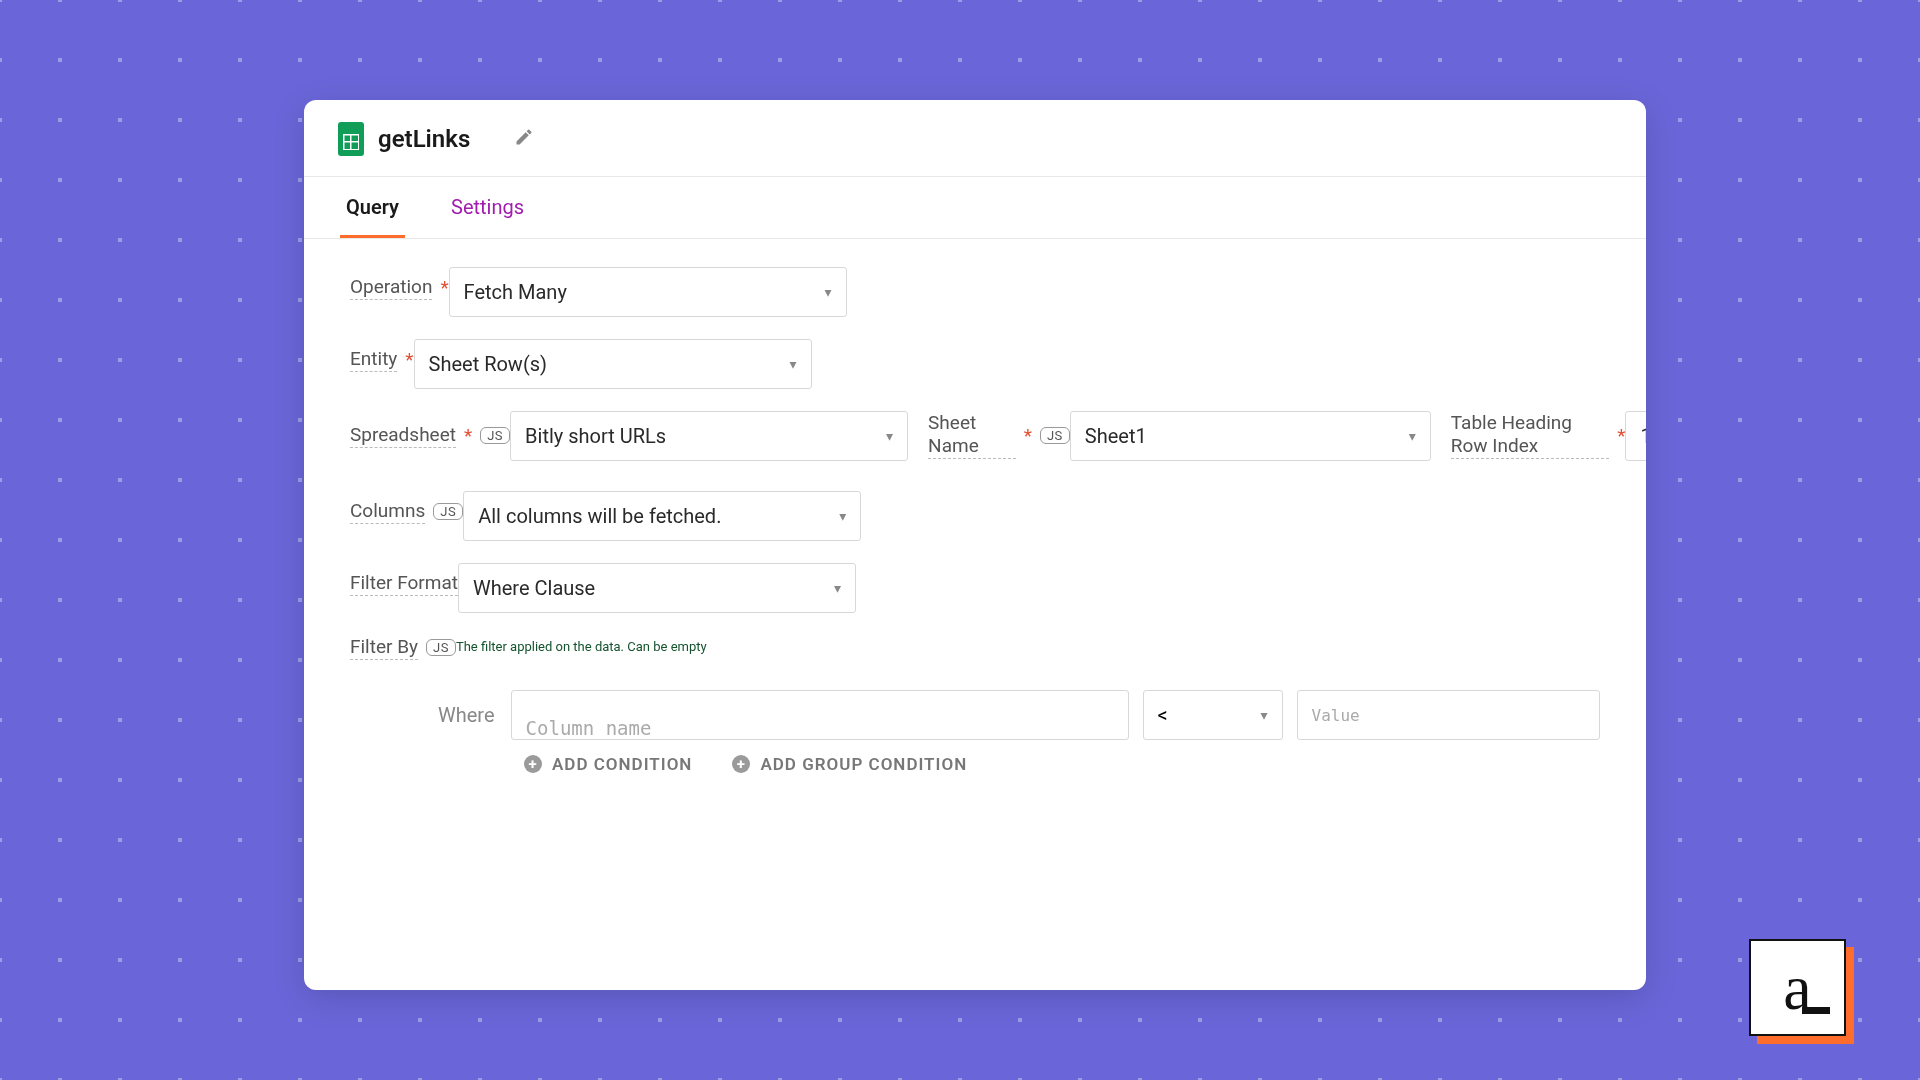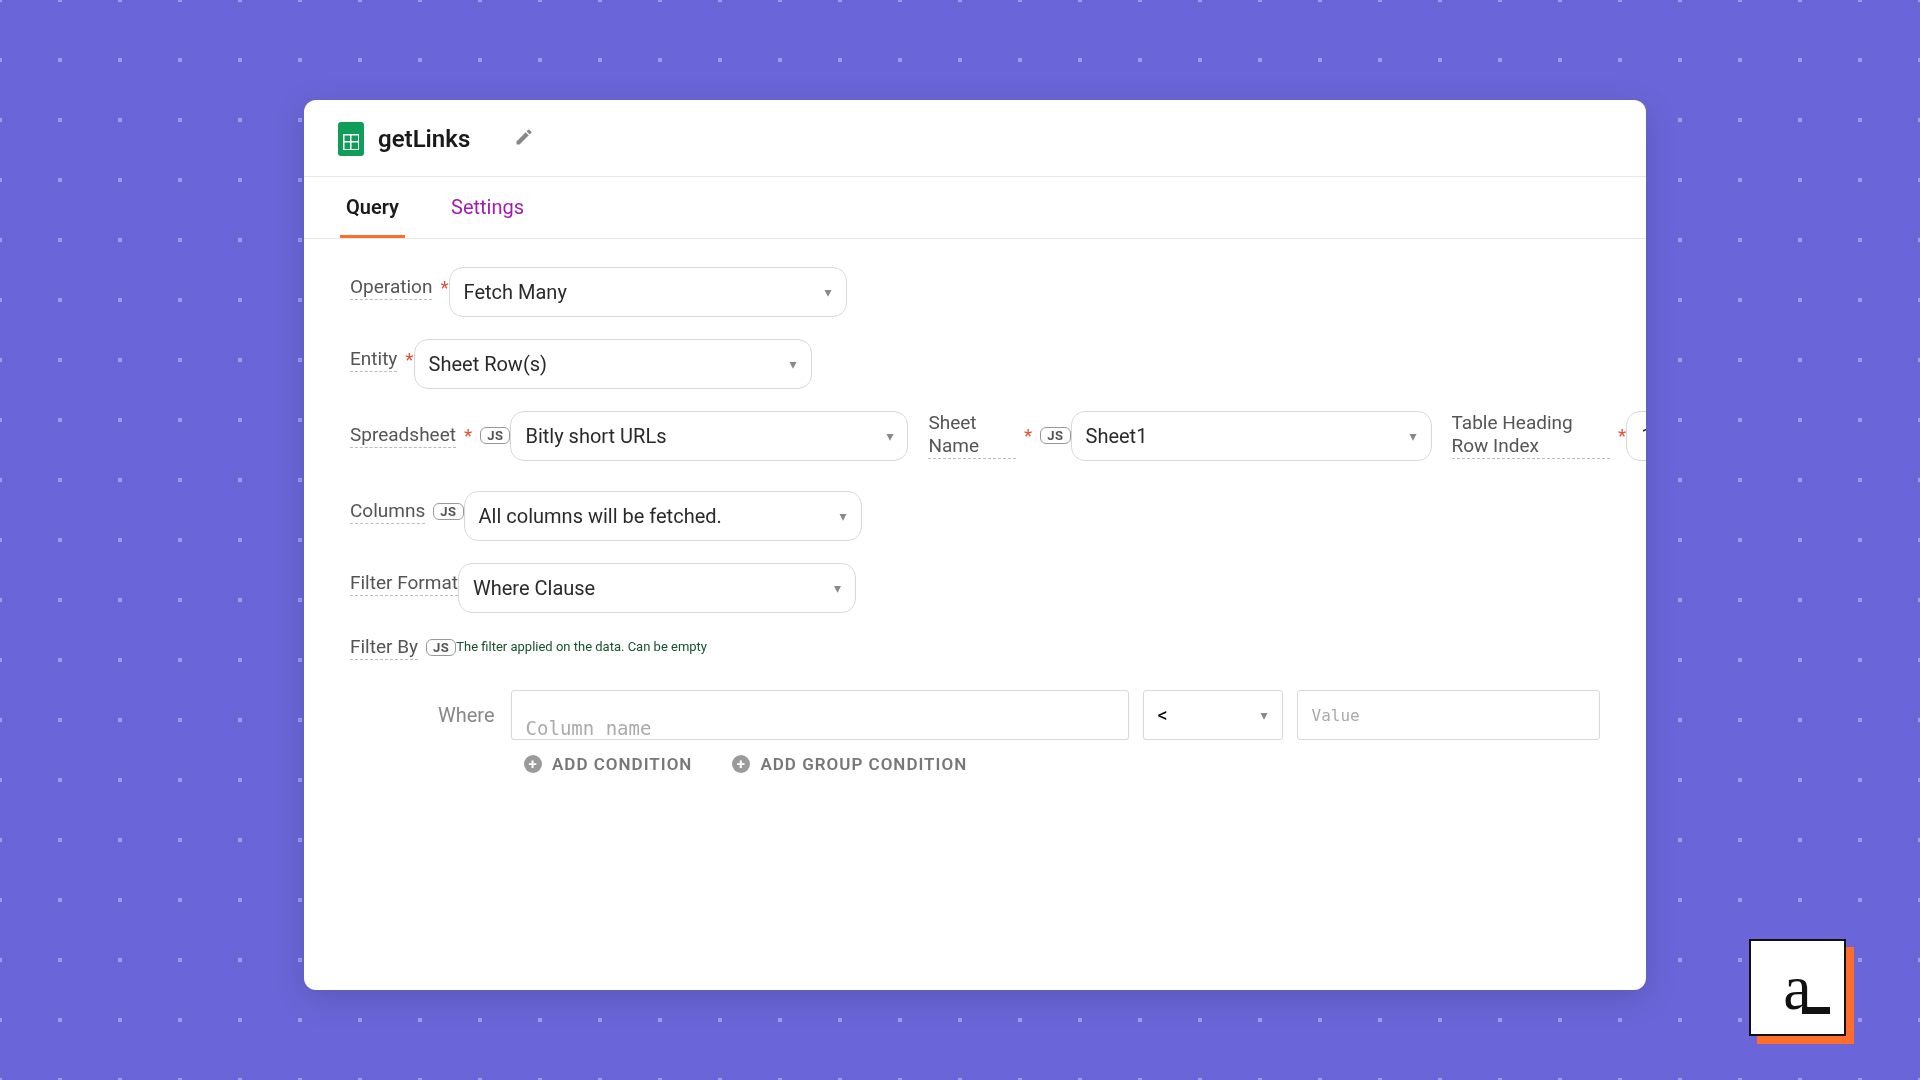--- a/index.html
+++ b/index.html
@@ -74,29 +74,29 @@
   font-size: 19px; color: #555;
   margin-bottom: 10px;
   display: flex; align-items: center; gap: 8px;
 }
 .label-text {
   border-bottom: 1px dashed #bbb;
   padding-bottom: 1px;
 }
 .req { color: #e34f32; }
 .js-badge {
-  font-size: 13px; font-weight: 700;
+  font-size: 13px; font-weight: 400;
   border: 1.5px solid #999; color: #555;
   padding: 0px 6px; border-radius: 6px;
   letter-spacing: 0.5px;
 }
 .select, .input {
   height: 50px;
   border: 1px solid #d8d8d8;
-  border-radius: 14px;
+  border-radius: 3px;
   padding: 0 14px;
   font-size: 20px;
   display: flex; align-items: center; justify-content: space-between;
   color: #2a2a2a;
   background: #fff;
   text-align: center;
 }
 .w400 { width: 398px; }
 .chev { color: #888; font-size: 14px; }
 .hint { font-size: 13px; color: #14532d; margin-top: 4px; }

